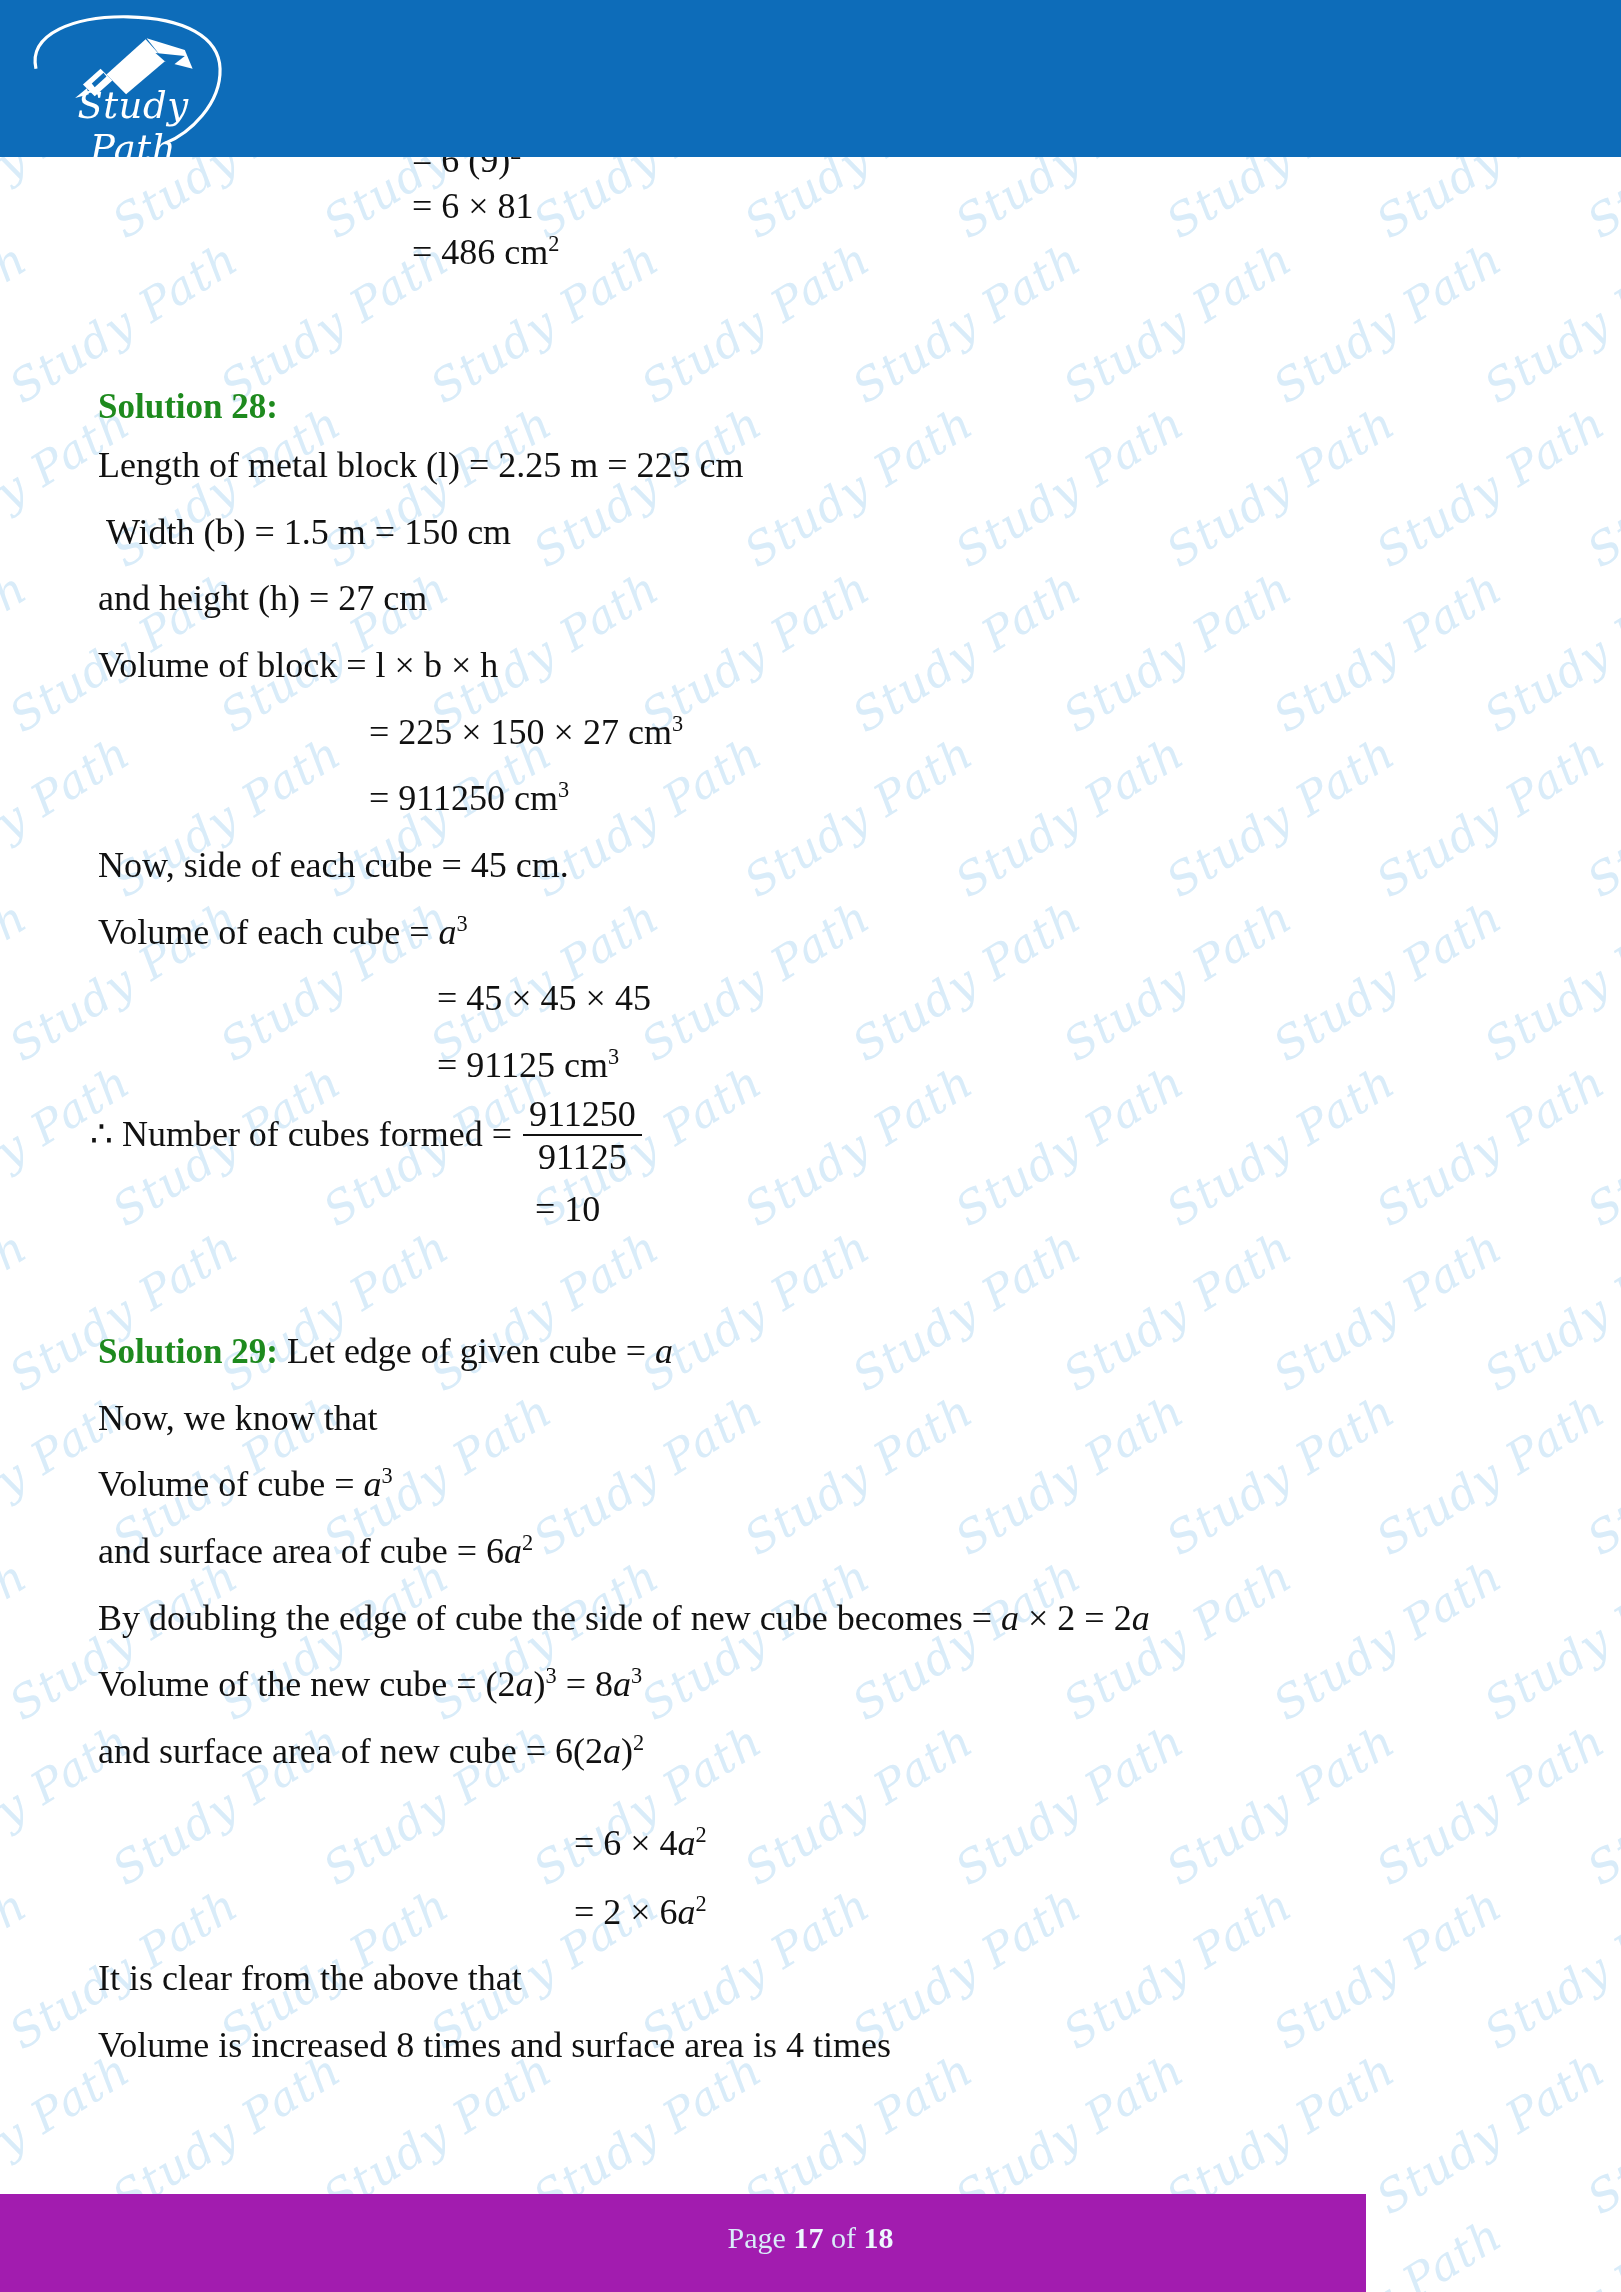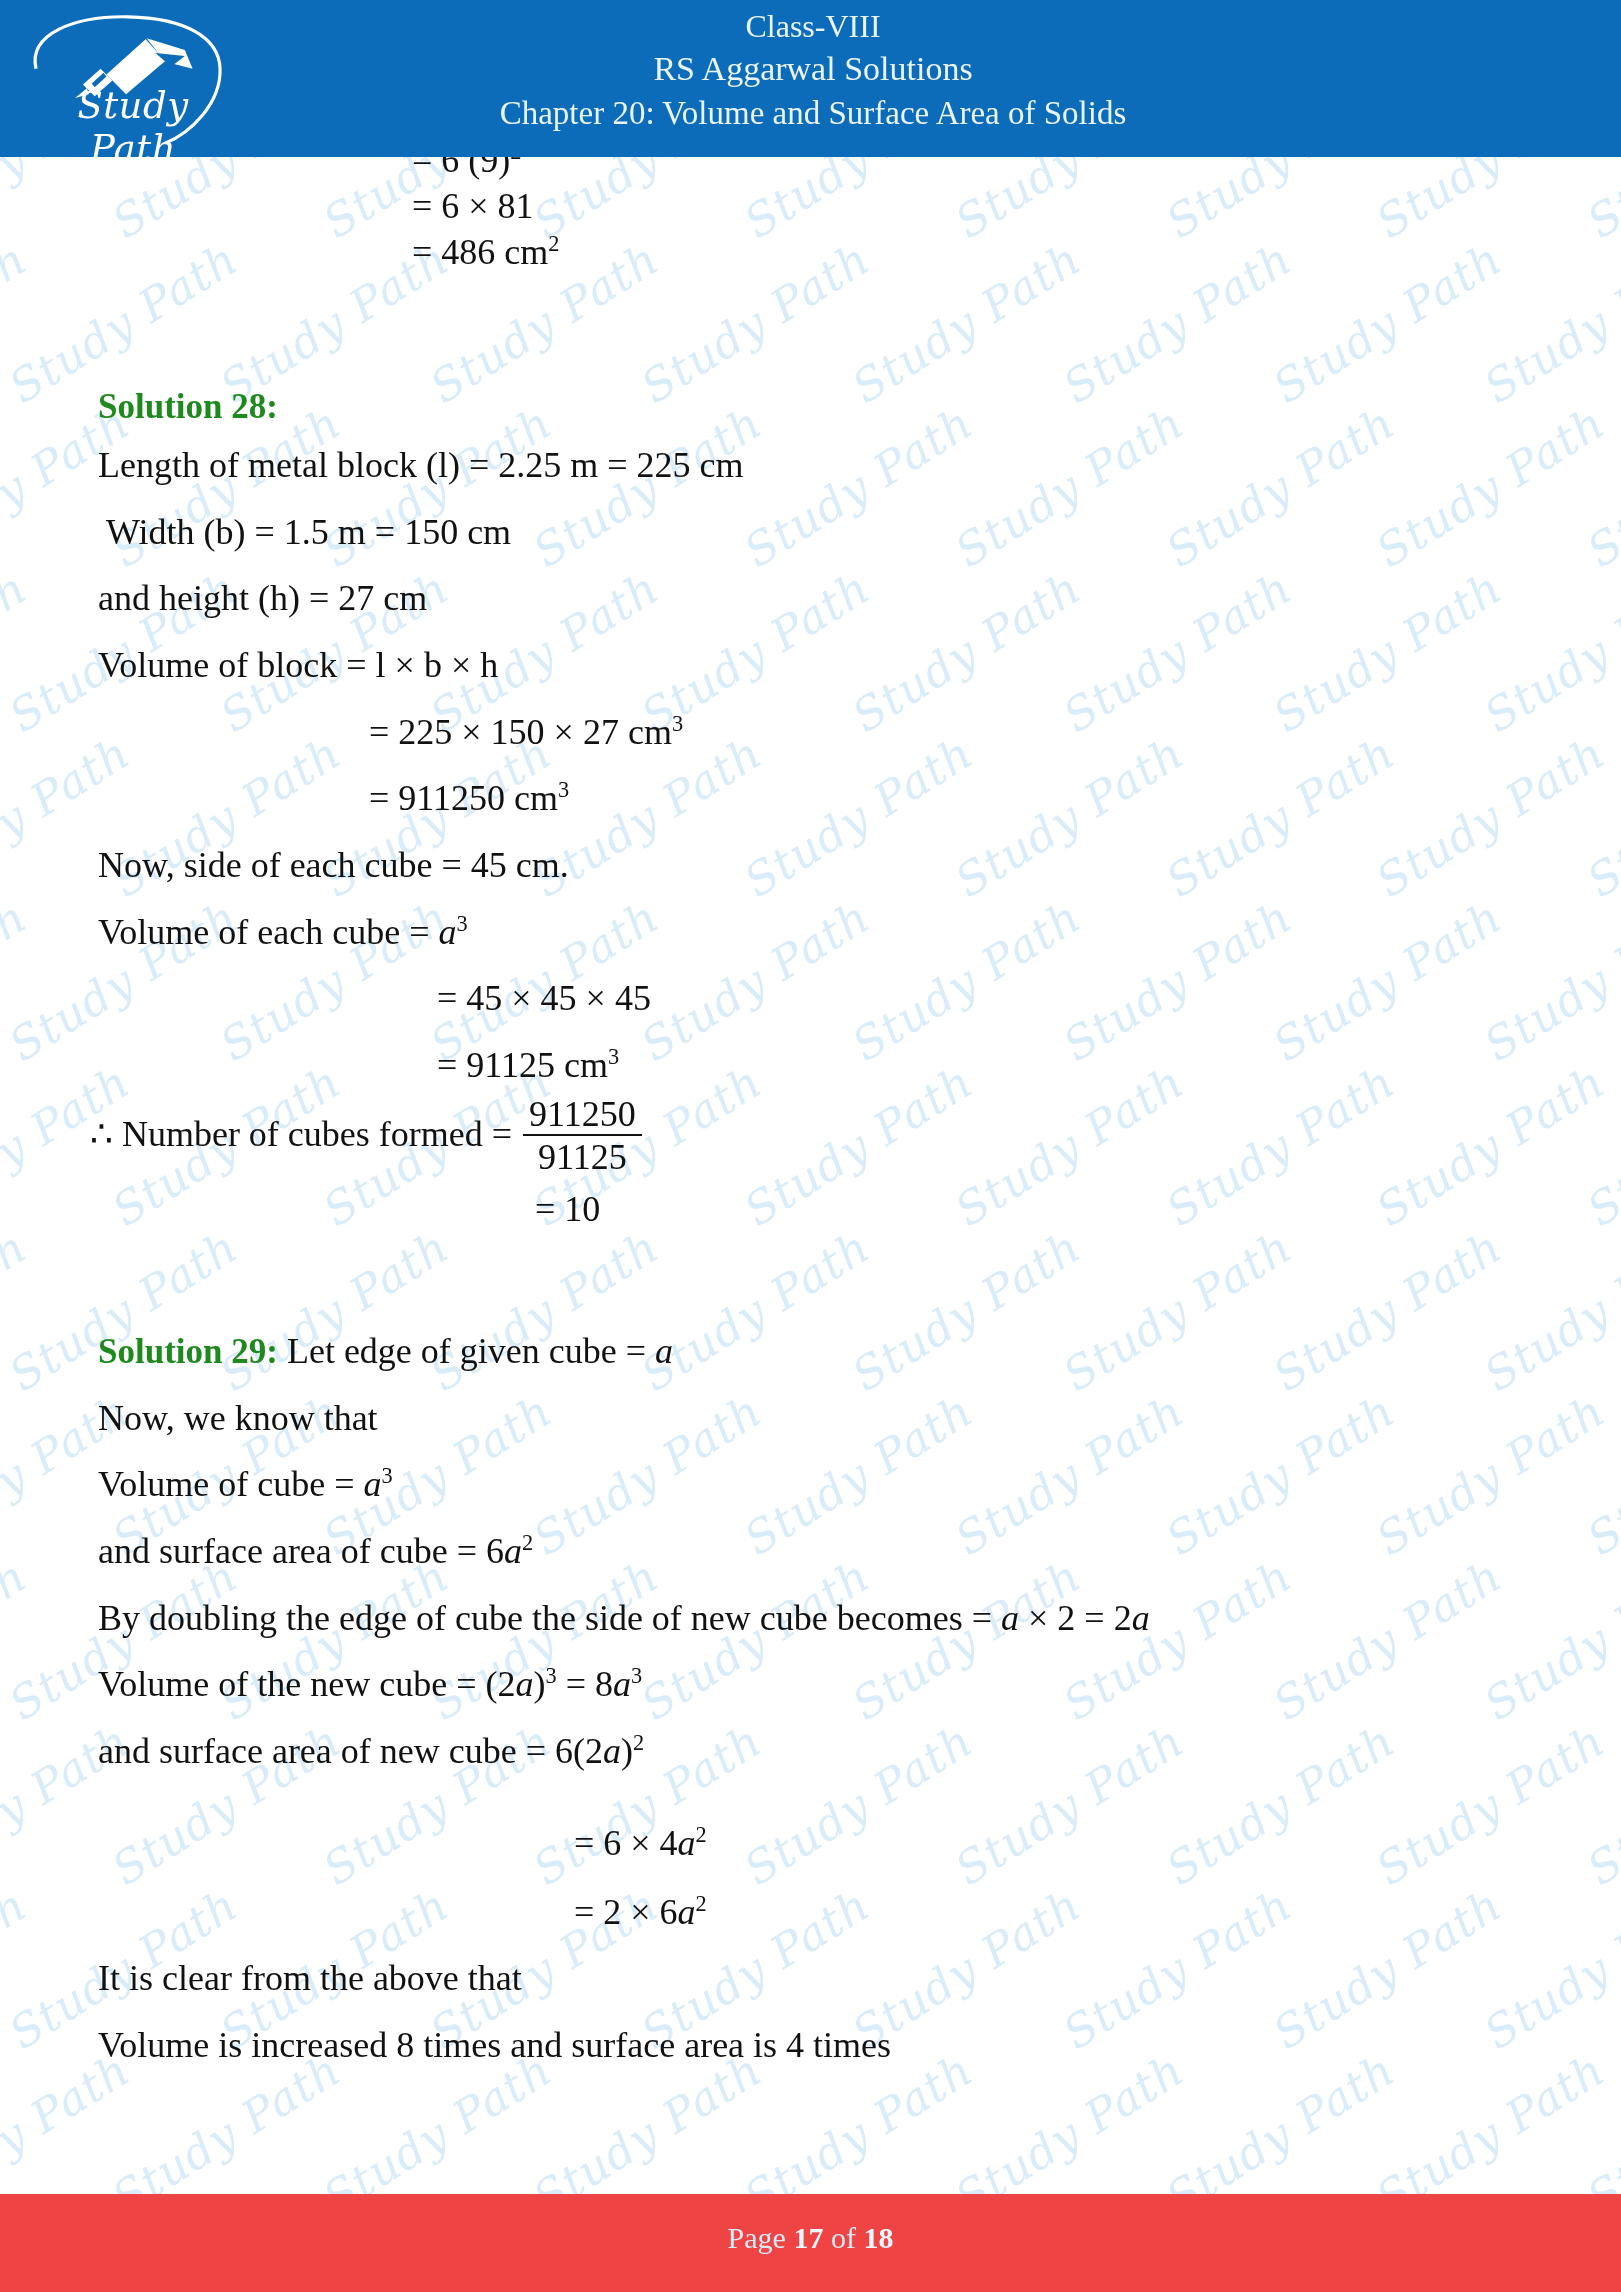--- a/index.html
+++ b/index.html
@@ -120,23 +120,23 @@
   }
   .frac .den {
     display: block;
     padding: 2.9px 5.9px 0 5.9px;
   }
 
   
   .footer {
     position: absolute;
     left: 0; top: 2194px;
-    width: 1621px;
+    width: 1366px;
     height: 99px;
-    background: #ef4444;
+    background: #a21caf;
     z-index: 3;
   }
   .footer-text {
     position: absolute;
     left: 0; top: 27.4px;
     width: 1621px;
     text-align: center;
     color: #d9ecf9;
     font-size: 30px;
   }
@@ -296,25 +296,20 @@
           <path d="M 66 78 L 84 62 L 96 74 L 78 90 Z" fill="#ffffff"></path>
           <path d="M 75 77 L 87 66 L 90 70 L 78 81 Z" fill="#0d6cb9"></path>
           <path d="M 90 68 L 130 32 L 150 54 L 110 88 Z" fill="#ffffff"></path>
           <path d="M 131 31 L 170 43 L 178 62 L 150 55 Z" fill="#ffffff"></path>
           <path d="M 140 46 L 170 49 L 156 60 Z" fill="#0d6cb9"></path>
         </g>
       </svg>
       <div class="logo-text">Study Path</div>
     </div>
 
-    <div class="header-titles">
-      <div class="title-line1">Class-VIII</div>
-      <div class="title-line2">RS Aggarwal Solutions</div>
-      <div class="title-line3">Chapter 20: Volume and Surface Area of Solids</div>
-    </div>
   </div>
 
   <div class="content">
 
     <div class="line" style="left:412px; top:-14.7px;">
       <span>= 6 (9)</span><sup>2</sup>
     </div>
     <div class="line" style="left:412px; top:31px;">= 6 × 81</div>
     <div class="line" style="left:412px; top:77px;">
       <span>= 486 cm</span><sup>2</sup>

